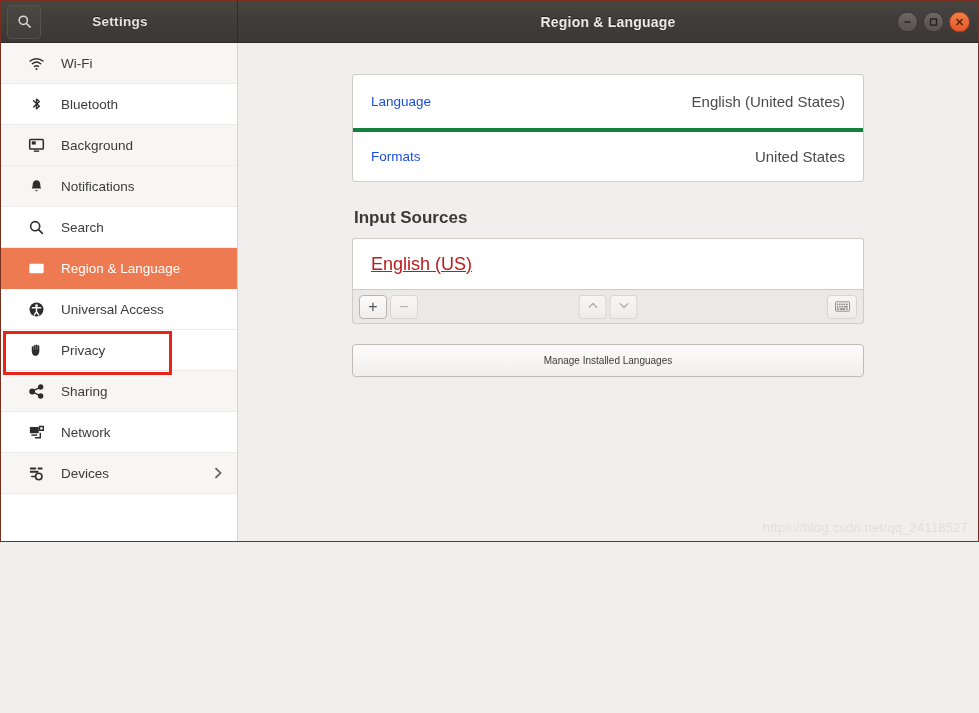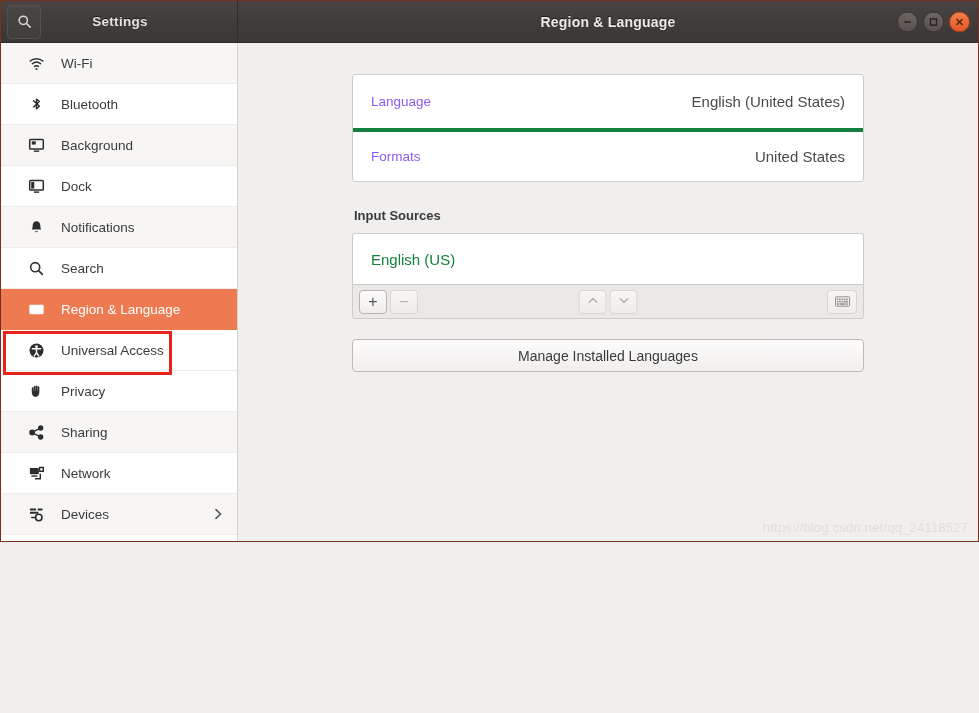--- a/index.html
+++ b/index.html
@@ -210,51 +210,52 @@
     height: 53px;
     display: flex;
     align-items: center;
     padding: 0 18px;
     box-sizing: border-box;
     cursor: pointer;
   }
   .kv-row + .kv-row { border-top: 4px solid #15803d; }
   .kv-key {
     font-size: 13.5px;
-    color: #8b5cf6;
+    color: #1d4ed8;
   }
   .kv-val {
     margin-left: auto;
     font-size: 15px;
     color: #4a4a4a;
   }
 
   .section-label {
     margin: 26px 0 10px 2px;
-    font-size: 13px;
+    font-size: 17px;
     font-weight: bold;
     color: #3a3a3a;
   }
 
   .list-frame {
     background: #ffffff;
     border: 1px solid #cfcbc7;
     border-radius: 3px 3px 0 0;
     border-bottom: none;
     overflow: hidden;
   }
   .list-row {
     height: 50px;
     display: flex;
     align-items: center;
     padding: 0 18px;
     box-sizing: border-box;
-    font-size: 15px;
-    color: #15803d;
-    cursor: pointer;
+    font-size: 18px;
+    color: #b91c1c;
+    cursor: pointer;
+    text-decoration: underline;
   }
 
   .toolbar {
     height: 35px;
     background: #ebe9e7;
     border: 1px solid #cfcbc7;
     border-radius: 0 0 3px 3px;
     display: flex;
     align-items: center;
     padding: 0 6px;
@@ -294,21 +295,21 @@
 
   .wide-btn {
     margin-top: 20px;
     height: 33px;
     border: 1px solid #bfbab6;
     border-radius: 4px;
     background: linear-gradient(to bottom, #fdfcfc, #f1efed);
     display: flex;
     align-items: center;
     justify-content: center;
-    font-size: 14px;
+    font-size: 10px;
     color: #3a3a3a;
     cursor: pointer;
     box-sizing: border-box;
   }
 
   .watermark {
     position: absolute;
     right: 10px;
     bottom: 6px;
     font-size: 13px;
@@ -391,30 +392,20 @@
           </div>
           <div class="side-item alt">
             <span class="side-icon">
               <svg width="17" height="17" viewBox="0 0 18 18">
                 <rect x="1.8" y="2.6" width="14.4" height="10.2" rx="1" fill="none" stroke="currentColor" stroke-width="1.6"></rect>
                 <rect x="4" y="4.6" width="4.2" height="3.4" fill="currentColor"></rect>
                 <rect x="6.2" y="14.2" width="5.6" height="1.5" fill="currentColor"></rect>
               </svg>
             </span>
             <span class="side-label">Background</span>
-          </div>
-          <div class="side-item">
-            <span class="side-icon">
-              <svg width="17" height="17" viewBox="0 0 18 18">
-                <rect x="1.8" y="2.6" width="14.4" height="10.2" rx="1" fill="none" stroke="currentColor" stroke-width="1.6"></rect>
-                <rect x="3.4" y="4.2" width="3.2" height="7" fill="currentColor"></rect>
-                <rect x="6.2" y="14.2" width="5.6" height="1.5" fill="currentColor"></rect>
-              </svg>
-            </span>
-            <span class="side-label">Dock</span>
           </div>
           <div class="side-item alt">
             <span class="side-icon">
               <svg width="17" height="17" viewBox="0 0 18 18">
                 <path d="M9 2.3c-2.5 0-4 1.9-4 4.3 0 3.3-1.1 4.6-1.1 4.6h10.2S13 10 13 6.6c0-2.4-1.5-4.3-4-4.3z" fill="currentColor"></path>
                 <path d="M7.4 12.9a1.7 1.7 0 0 0 3.2 0" fill="currentColor"></path>
               </svg>
             </span>
             <span class="side-label">Notifications</span>
           </div>

